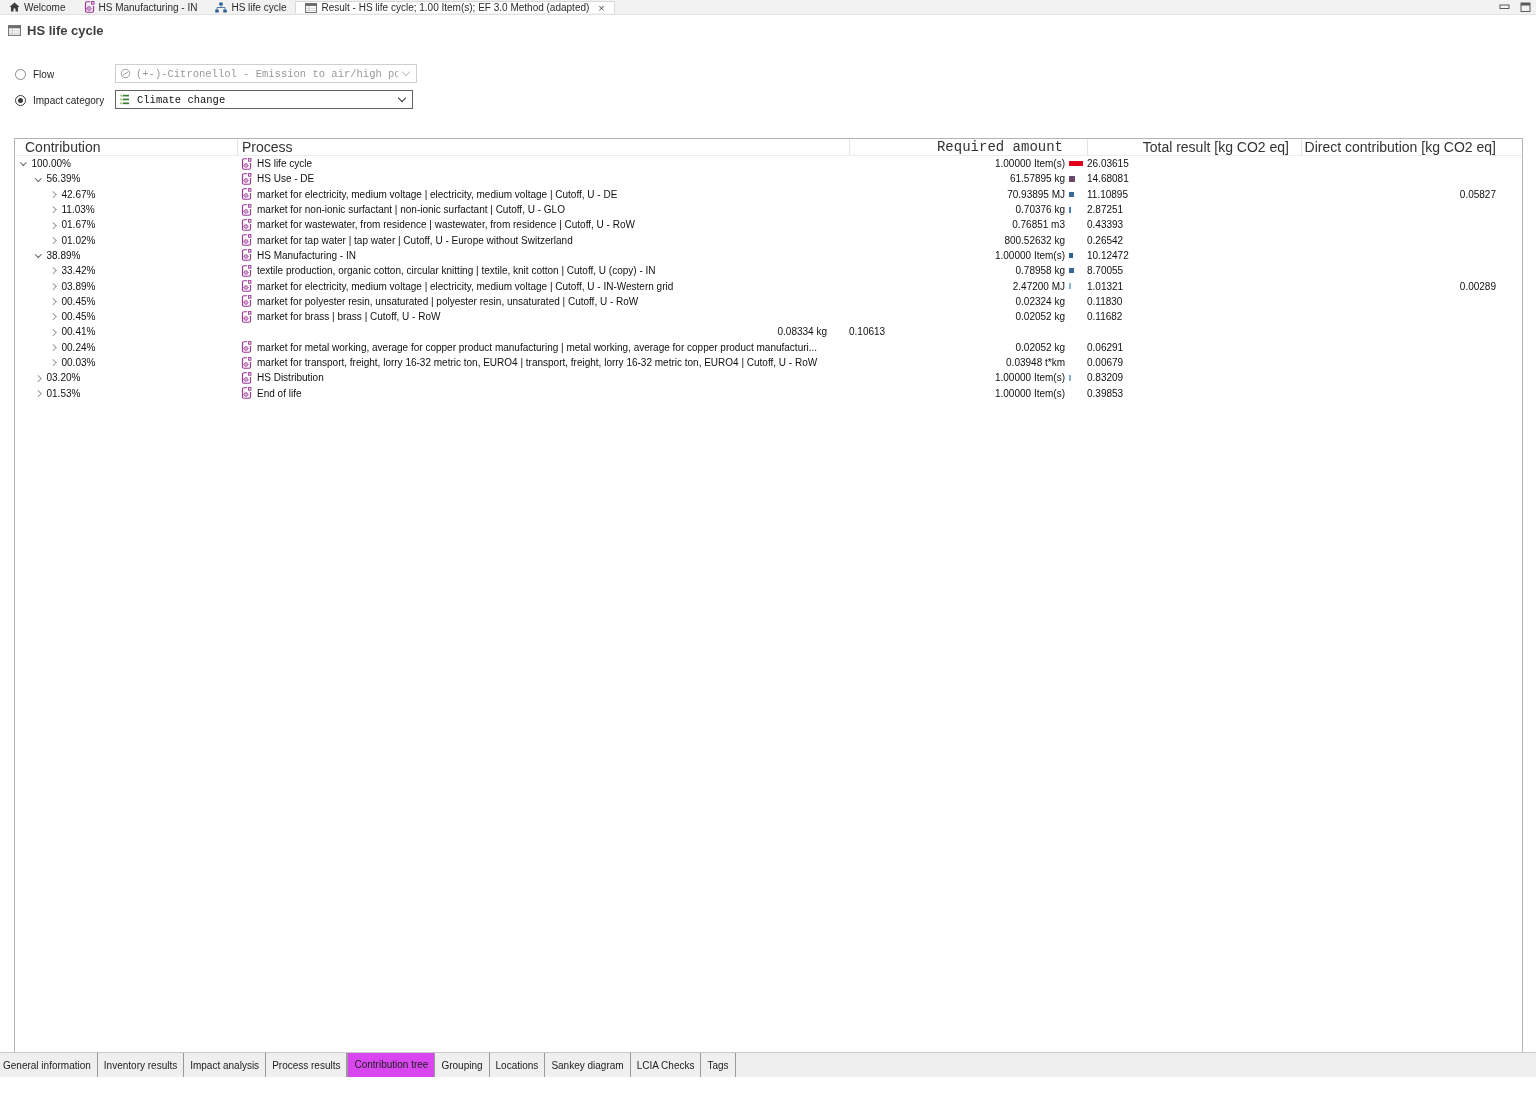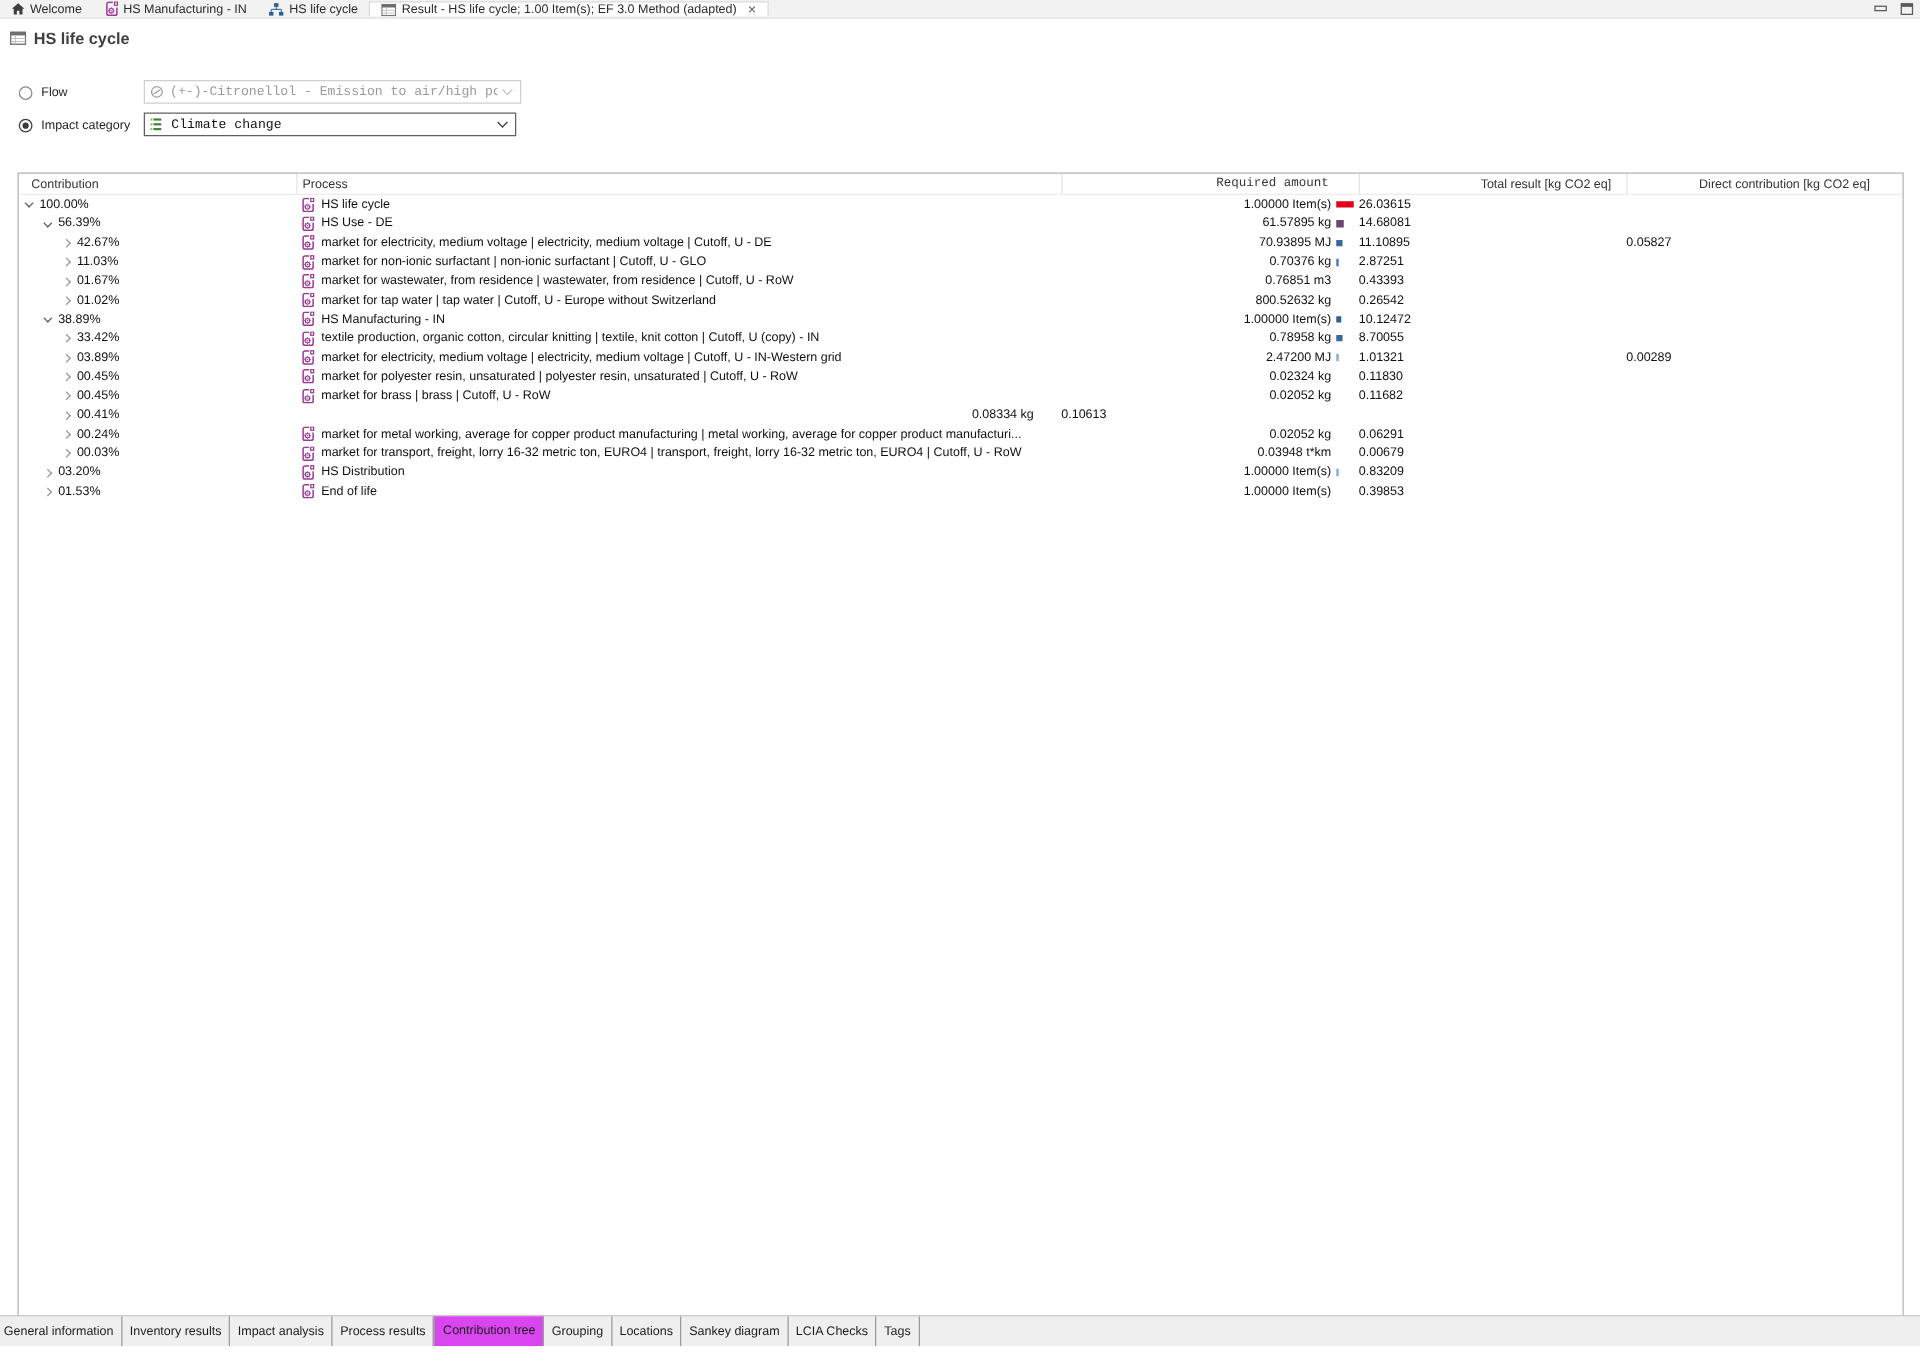--- a/index.html
+++ b/index.html
@@ -35,21 +35,21 @@
   .dd.disabled{ border:1px solid #cfcfcf; color:#9a9a9a; }
   .ddchev{ width:6px; height:6px; border-right:1.3px solid #333; border-bottom:1.3px solid #333; transform:rotate(45deg); margin:-3px 3px 0 0; flex:none; }
   .dd.disabled .ddchev{ border-color:#c3c3c3; }
 
   
   .tablebox{
     position:absolute; left:14px; top:138px; width:1509px; height:922px;
     border:1px solid #b4b4b4; background:#fff; overflow:hidden;
   }
   .thead, .trow{ display:grid; grid-template-columns:222px 612px 238px 214px 1fr; align-items:center; }
-  .thead{ height:17px; font-size:10px; color:#333; border-bottom:1px solid #ececec; }
+  .thead{ height:17px; font-size:14px; color:#333; border-bottom:1px solid #ececec; }
   .thead .hc{ height:100%; display:flex; align-items:center; white-space:nowrap; }
   .thead .hc + .hc{ border-left:1px solid #e4e4e4; }
   .hc.h1{ padding-left:10px; }
   .hc.h2{ padding-left:4px; }
   .hc.h3{ justify-content:flex-end; padding-right:24px;font-family:Liberation Mono, monospace; }
   .hc.h4{ justify-content:flex-end; padding-right:12px; }
   .hc.h5{ justify-content:flex-end; padding-right:26px; }
 
   .trow{ height:15.3px; font-size:10px; color:#101010; }
   .c1{ display:flex; align-items:center; white-space:nowrap; }
@@ -57,21 +57,21 @@
   .chev{ display:inline-block; width:4.5px; height:4.5px; margin:0 6px 0 0; flex:none; border-style:solid; }
   .chev.right{ border-color:#9a9a9a; border-width:1px 1px 0 0; transform:rotate(45deg); }
   .chev.down{ border-color:#5f5f5f; border-width:0 1px 1px 0; transform:rotate(45deg); margin-top:-2px; }
   .c2{ display:flex; align-items:center; gap:5px; padding-left:4px; white-space:nowrap; overflow:hidden; }
   .c2 svg{ flex:none; }
   .c3{ display:flex; align-items:center; justify-content:flex-end; white-space:nowrap; }
   .c3 .amt{ text-align:right; }
   .barzone{ width:22px; display:flex; align-items:center; padding-left:4px; flex:none; }
   .bar{ display:inline-block; }
   .c4{ text-align:left; padding-right:12px; white-space:nowrap; }
-  .c5{ padding-right:26px; white-space:nowrap; }
+  .c5{ text-align:right; padding-right:26px; white-space:nowrap; }
 
   
   .bottombar{
     position:absolute; left:0; right:0; top:1052px; height:25px;
     background:#efefef; border-top:1px solid #c9c9c9;
     display:flex; align-items:stretch; font-size:10px; color:#1c1c1c; overflow:hidden;
   }
   .btabs{ display:flex; margin-left:-4px; }
   .btab{ display:flex; align-items:center; padding:0 6px; border-right:1px solid #9a9a9a; white-space:nowrap; }
   .btab:first-child{ border-left:1px solid #9a9a9a; }

